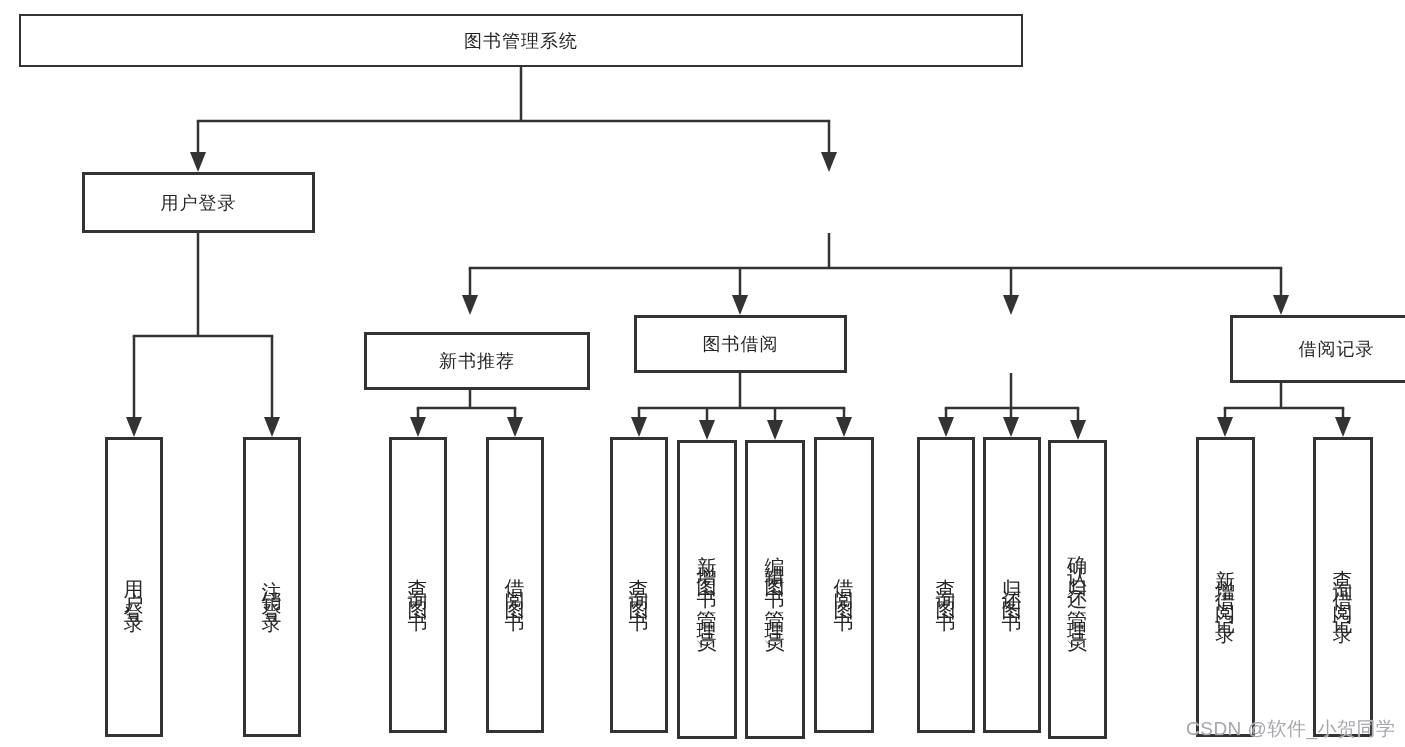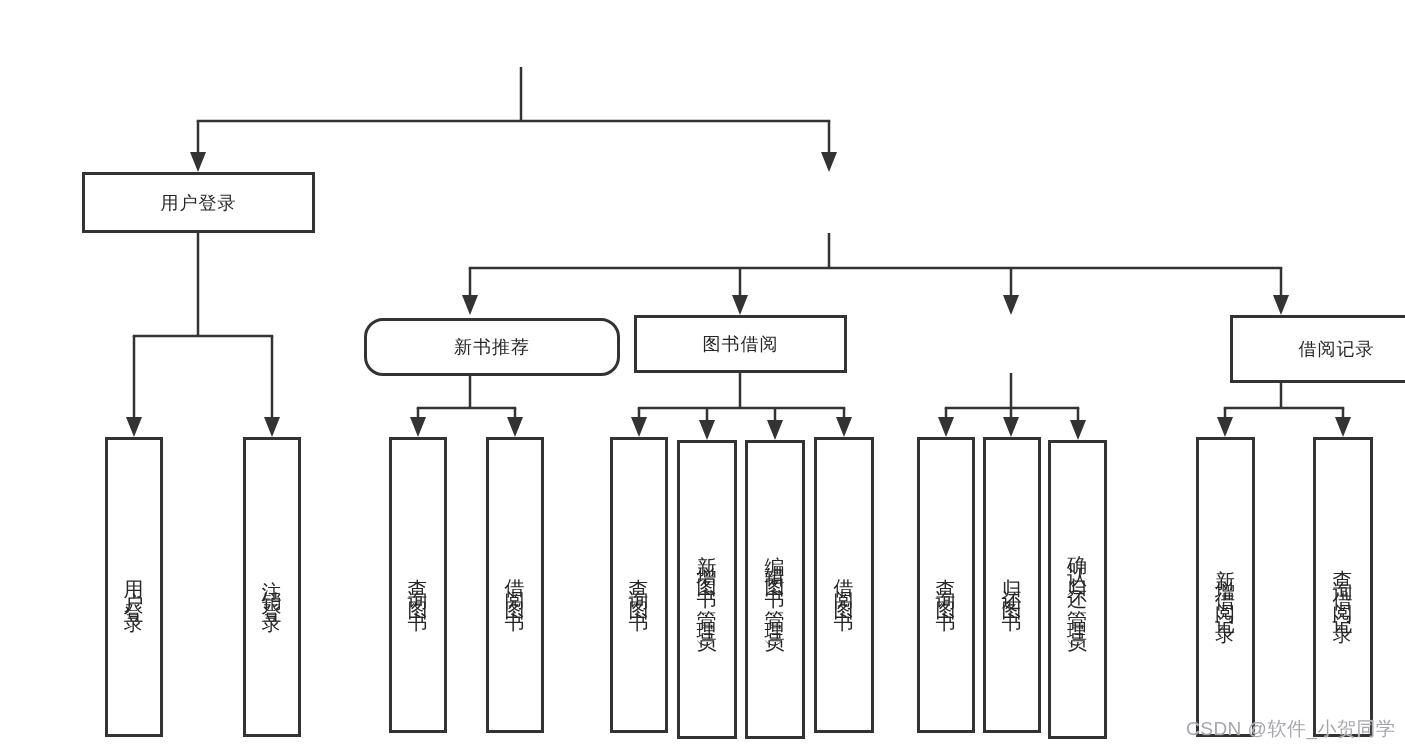--- a/index.html
+++ b/index.html
@@ -135,24 +135,25 @@
       <polygon points="767,420 783,420 775,440"></polygon>
       <polygon points="836,417 852,417 844,437"></polygon>
       <polygon points="938,417 954,417 946,437"></polygon>
       <polygon points="1003,417 1019,417 1011,437"></polygon>
       <polygon points="1070,420 1086,420 1078,440"></polygon>
       <polygon points="1217,417 1233,417 1225,437"></polygon>
       <polygon points="1335,417 1351,417 1343,437"></polygon>
     </g>
   </svg>
 
+  <div class="box" style="left:19px; top:14px; width:1004px; height:53px; border-width:2.5px;">图书管理系统</div>
 
   <div class="box" style="left:82px; top:172px; width:233px; height:61px;">用户登录</div>
 
-  <div class="box" style="left:364px; top:318px; width:256px; height:58px;border-radius:19px;">新书推荐</div>
+  <div class="box" style="left:364px; top:332px; width:226px; height:58px;">新书推荐</div>
   <div class="box" style="left:634px; top:315px; width:213px; height:58px;">图书借阅</div>
   <div class="box" style="left:1230px; top:315px; width:213px; height:68px;">借阅记录</div>
 
   <div class="vbox" style="left:105px; top:437px; width:58px; height:300px;">
     <span>用户登录</span>
   </div>
   <div class="vbox" style="left:243px; top:437px; width:58px; height:300px;">
     <span>注销登录</span>
   </div>
 

